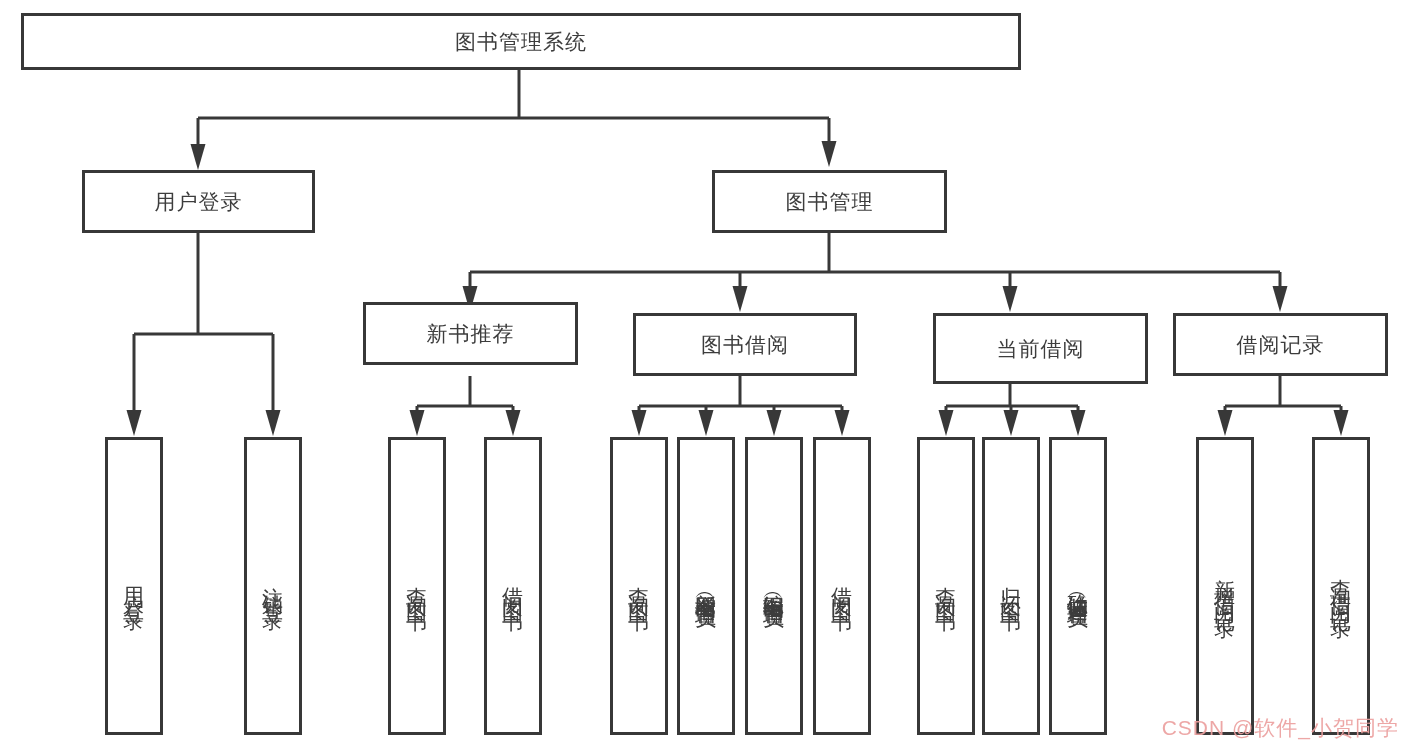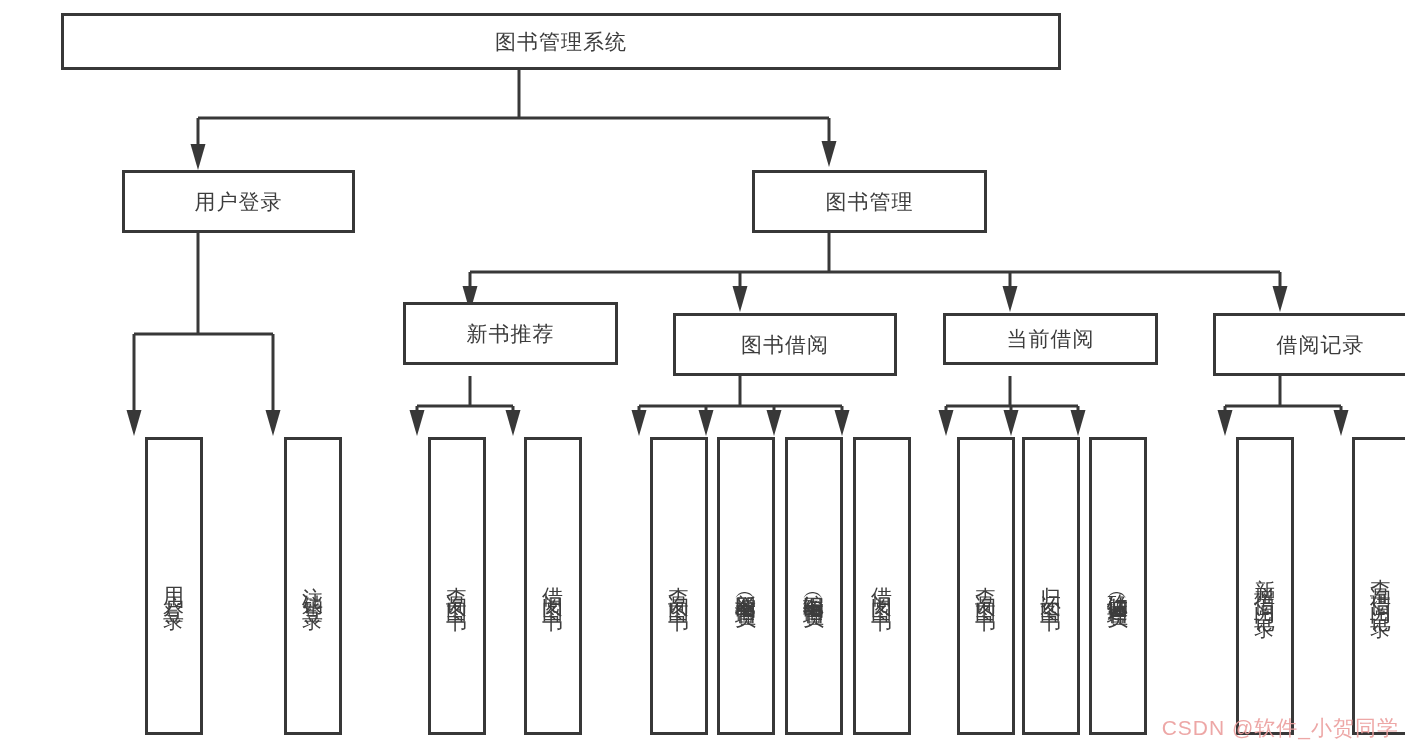--- a/index.html
+++ b/index.html
@@ -14,21 +14,20 @@
   .node{
     position:absolute;
     box-sizing:border-box;
     background:#ffffff;
     border:3px solid #383838;
     color:#3d3d3d;
     z-index:1;
     display:flex;
     align-items:center;
     justify-content:center;
-    margin-left:40px;
   }
   .hbox{
     font-size:21px;
     letter-spacing:1px;
     white-space:nowrap;
   }
   .vbox{
     writing-mode:vertical-rl;
     text-orientation:mixed;
     font-size:21px;
@@ -128,21 +127,21 @@
   <div class="node hbox" style="left:712px;top:170px;width:235px;height:63px;text-align:right;">
     <span>图书管理</span>
   </div>
 
   <div class="node hbox" style="left:363px;top:302px;width:215px;height:63px;">
     <span>新书推荐</span>
   </div>
   <div class="node hbox" style="left:633px;top:313px;width:224px;height:63px;">
     <span>图书借阅</span>
   </div>
-  <div class="node hbox" style="left:903px;top:313px;width:215px;height:52px;">
+  <div class="node hbox" style="left:933px;top:313px;width:215px;height:71px;">
     <span>当前借阅</span>
   </div>
   <div class="node hbox" style="left:1173px;top:313px;width:215px;height:63px;">
     <span>借阅记录</span>
   </div>
 
   <div class="node vbox" style="left:105px;top:437px;width:58px;height:298px;">
     <span>用户登录</span>
   </div>
   <div class="node vbox" style="left:244px;top:437px;width:58px;height:298px;">

